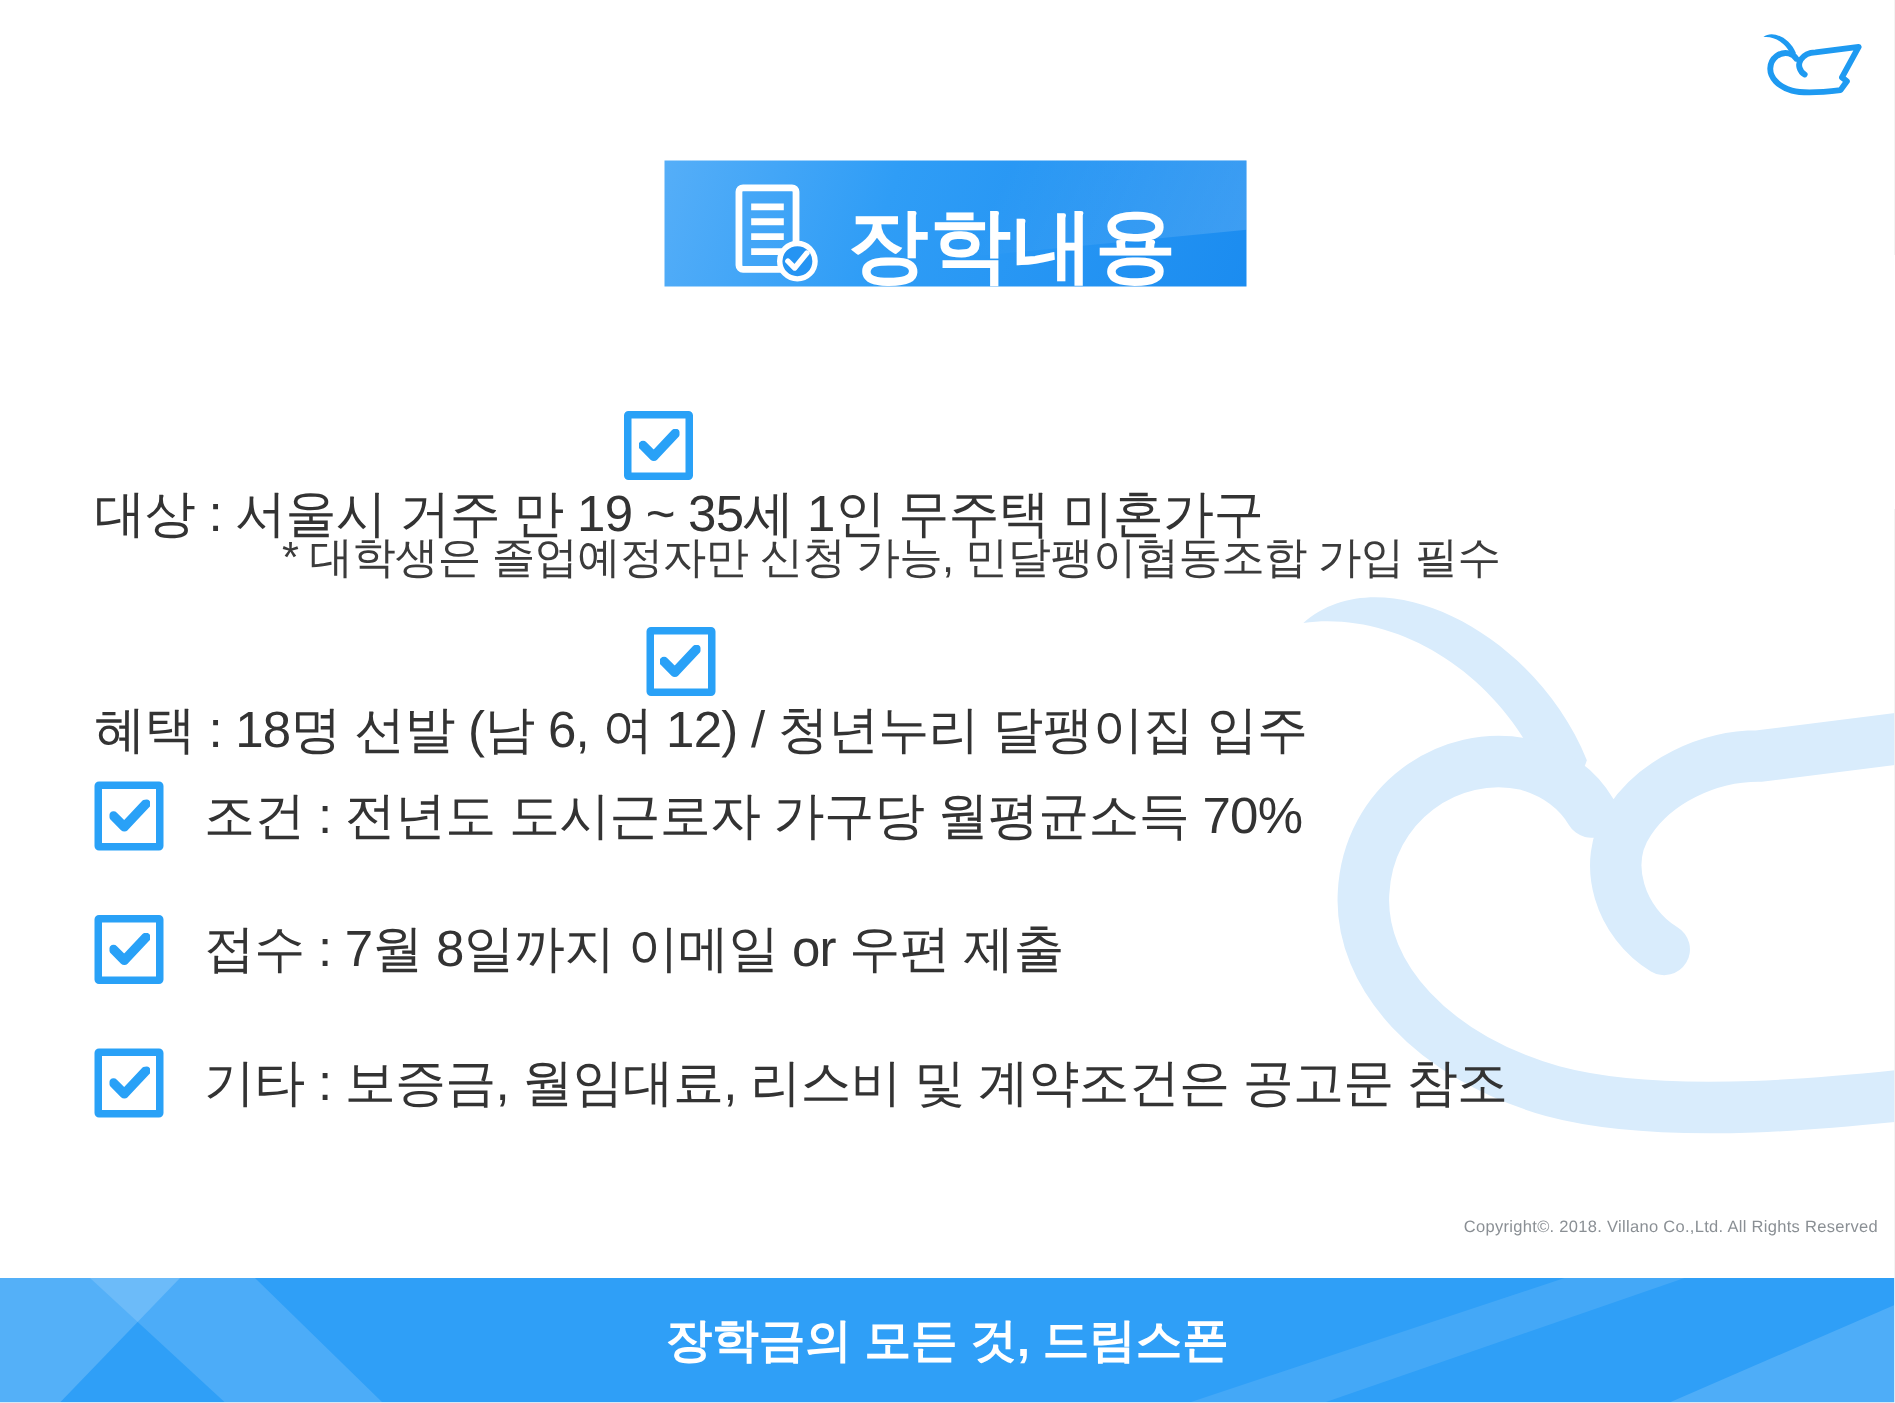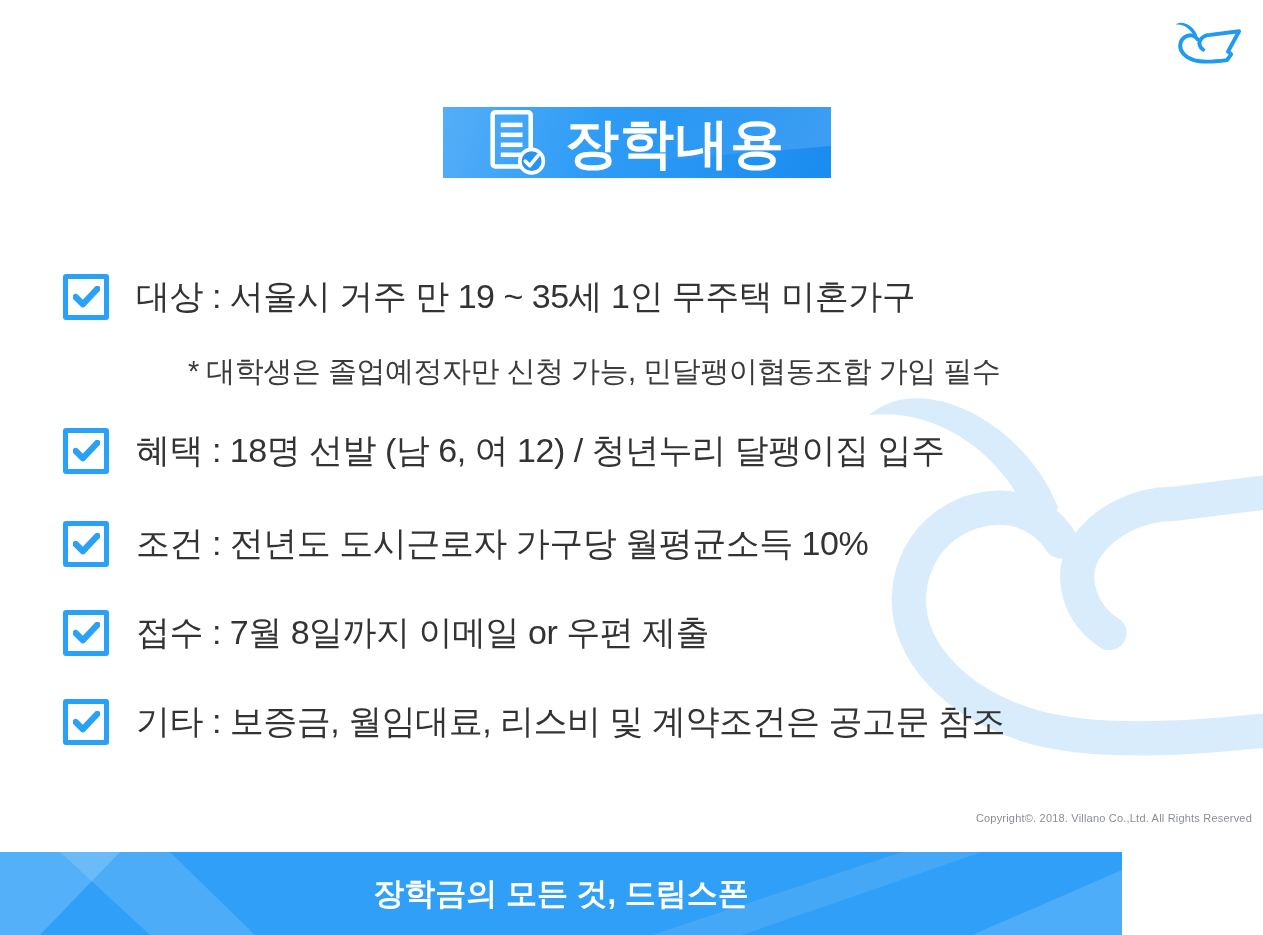--- a/index.html
+++ b/index.html
@@ -18,23 +18,23 @@
   }
 
   
   .brand-logo{
     position:absolute;top:18px;right:18px;width:72px;height:58px;
     color:#1e9af1;
   }
 
   
   .banner{
-    position:absolute;left:443px;top:107px;width:388px;height:71px;
+    position:absolute;left:443px;top:107px;width:388px;height:84px;
     background:linear-gradient(108deg,#55aef8 0%,#2f9df6 38%,#1b8cf0 100%);
-    display:flex;align-items:center;justify-content:center;gap:18px;
+    display:flex;align-items:flex-end;justify-content:center;gap:18px;
     overflow:hidden;
   }
   .banner::before{
     content:"";position:absolute;left:0;top:0;width:100%;height:100%;
     background:linear-gradient(295deg,rgba(255,255,255,.16) 0%,rgba(255,255,255,0) 46%);
     clip-path:polygon(0 0,100% 0,100% 55%,0 100%);
   }
   .banner-title{
     position:relative;color:#ffffff;font-size:54px;font-weight:bold;
     letter-spacing:1px;line-height:1;
@@ -49,35 +49,35 @@
     flex:0 0 auto;margin-right:27px;
   }
   .checkbox svg{display:block;}
   .row-text{
     font-size:34px;color:#333333;letter-spacing:-0.5px;white-space:nowrap;
   }
   .note{
     position:absolute;left:150px;top:352px;
     font-size:29px;color:#3b3b3b;letter-spacing:-0.5px;white-space:nowrap;margin-left:38px;
   }
-  .row-1{top:274px;}
-  .row-2{top:428px;}
+  .row-1{top:274px;flex-direction:column;}
+  .row-2{top:418px;flex-direction:column;}
   .row-3{top:521px;}
   .row-4{top:610px;}
   .row-5{top:699px;justify-content:flex-end;}
 
   
   .copyright{
     position:absolute;right:11px;top:812px;
     font-size:11px;color:#8a8f94;letter-spacing:.2px;
   }
 
   
   .footer{
-    position:absolute;left:0;bottom:0;width:1122px;height:83px;
+    position:absolute;left:0;bottom:0;width:1263px;height:83px;
     background:#2f9ff7;overflow:hidden;
     display:flex;align-items:center;justify-content:center;
   }
   .footer .acc{position:absolute;pointer-events:none;}
   .acc-l1{left:0;top:0;width:230px;height:83px;background:rgba(255,255,255,.18);
           clip-path:polygon(0 0,120px 0,40px 100%,0 100%);}
   .acc-l2{left:0;top:0;width:260px;height:83px;background:rgba(255,255,255,.14);
           clip-path:polygon(60px 0,170px 0,255px 100%,150px 100%);}
   .acc-r1{right:0;top:0;width:330px;height:83px;background:rgba(255,255,255,.15);
           clip-path:polygon(180px 100%,330px 18px,330px 100%);}
@@ -151,21 +151,21 @@
     </span>
     <span class="row-text">혜택 : 18명 선발 (남 6, 여 12) / 청년누리 달팽이집 입주</span>
   </div>
 
   <div class="row row-3">
     <span class="checkbox">
       <svg viewBox="0 0 30 24" width="27" height="22">
         <polyline points="3,12 11,20 27,3" fill="none" stroke="#29a1f7" stroke-width="7" stroke-linecap="round" stroke-linejoin="round"></polyline>
       </svg>
     </span>
-    <span class="row-text">조건 : 전년도 도시근로자 가구당 월평균소득 10%</span>
+    <span class="row-text">조건 : 전년도 도시근로자 가구당 월평균소득 70%</span>
   </div>
 
   <div class="row row-4">
     <span class="checkbox">
       <svg viewBox="0 0 30 24" width="27" height="22">
         <polyline points="3,12 11,20 27,3" fill="none" stroke="#29a1f7" stroke-width="7" stroke-linecap="round" stroke-linejoin="round"></polyline>
       </svg>
     </span>
     <span class="row-text">접수 : 7월 8일까지 이메일 or 우편 제출</span>
   </div>

